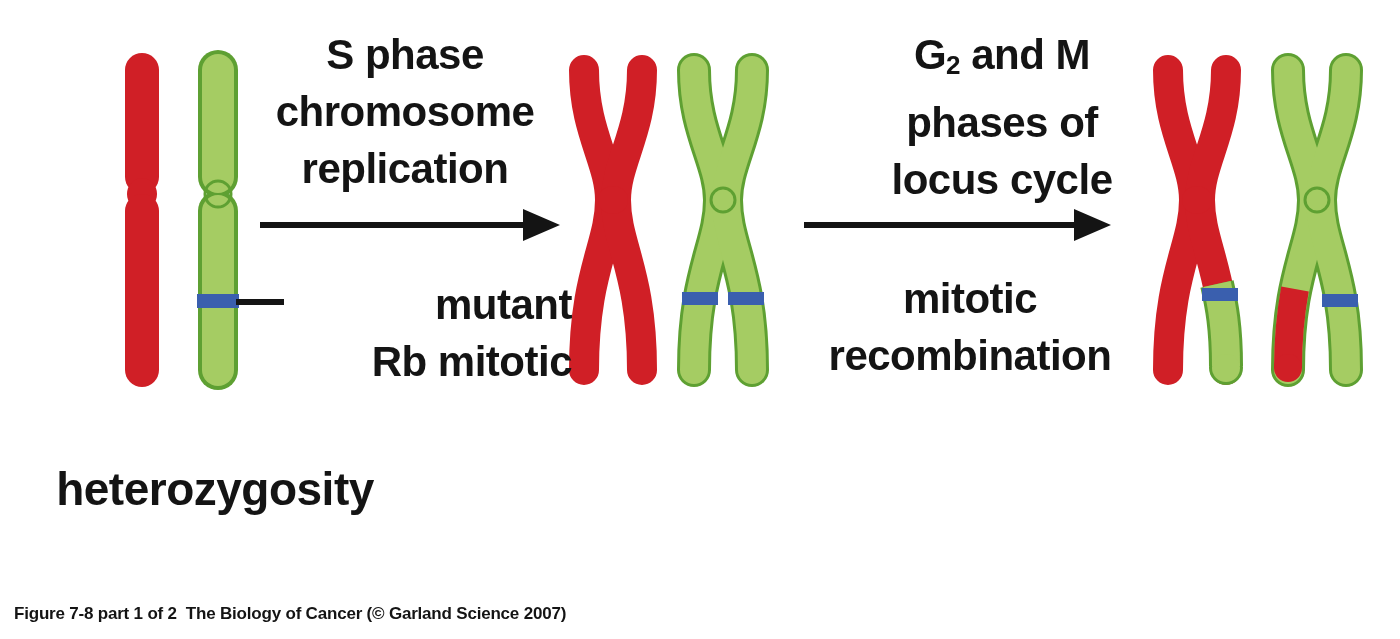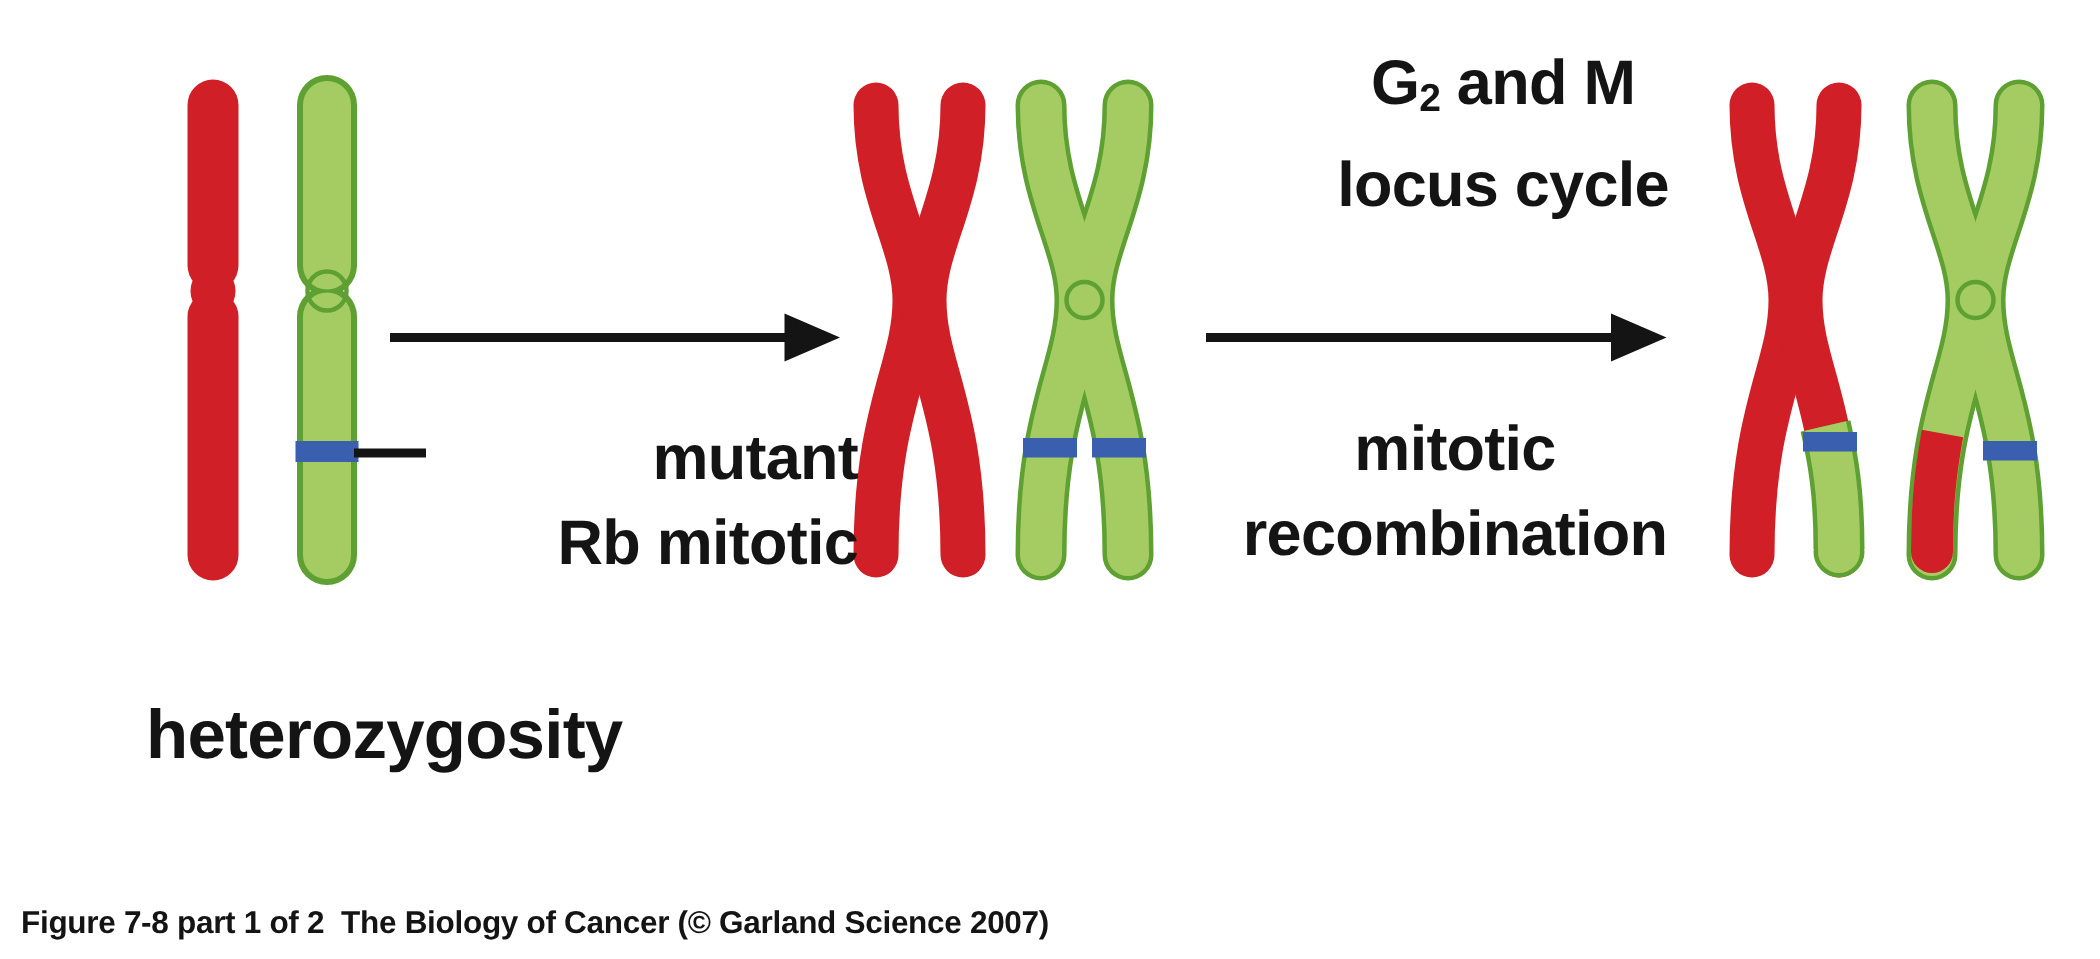--- a/index.html
+++ b/index.html
@@ -37,26 +37,26 @@
   }
   .center{text-align:center;}
   .italic{}
   .sub{font-size:0.62em;vertical-align:-0.18em;font-weight:inherit;}
   .tick{
     position:absolute;
     left:236px;top:299px;width:48px;height:6px;
     background:var(--c-black);
   }
   .hetero{
-    font-size:46px;line-height:55px;text-align:right;
+    font-size:46px;line-height:55px;
   }
   .caption{
     position:absolute;
     left:14px;top:604px;
-    font-size:21px;font-weight:bold;
+    font-size:17px;font-weight:bold;
     color:var(--c-black);
     white-space:pre;
     letter-spacing:-0.2px;
   }
   .arrow{position:absolute;top:205px;}
   .arrow line{stroke:var(--c-black);stroke-width:6;}
   .arrow polygon{fill:var(--c-black);}
 </style>
 </head>
 <body>
@@ -121,23 +121,29 @@
     <path class="st-gdark" d="M26,20 C26,82 52,112 52,150 C52,195 26,222 26,320" stroke-width="34" stroke-linecap="round"></path>
     <path class="st-gdark" d="M84,20 C84,82 58,112 58,150 C58,195 84,222 84,320" stroke-width="34" stroke-linecap="round"></path>
     <path class="st-green" d="M26,20 C26,82 52,112 52,150 C52,195 26,222 26,320" stroke-width="28" stroke-linecap="round"></path>
     <path class="st-green" d="M84,20 C84,82 58,112 58,150 C58,195 84,222 84,320" stroke-width="28" stroke-linecap="round"></path>
     <circle class="fl-green st-gdark" cx="55" cy="150" r="12" stroke-width="3"></circle>
     <path class="st-red" d="M33,239 C29,261 26,283 26,318" stroke-width="28"></path>
     <circle class="fl-red" cx="26" cy="318" r="14"></circle>
     <rect class="fl-blue" x="60" y="244" width="36" height="13"></rect>
   </svg>
 
+  <div class="label center" style="left:240px;top:26px;width:330px">
+    <div>S phase</div>
+    <div>chromosome</div>
+    <div>replication</div>
+  </div>
 
   <div class="label center" style="left:852px;top:26px;width:300px">
     <div><span>G</span><sub class="sub">2</sub><span> and M</span></div>
+    <div>phases of</div>
     <div>locus cycle</div>
   </div>
 
   <div class="label center" style="left:785px;top:270px;width:370px">
     <div>mitotic</div>
     <div>recombination</div>
   </div>
 
   <div class="label" style="left:292px;top:276px;width:280px">
     <div>mutant</div>

